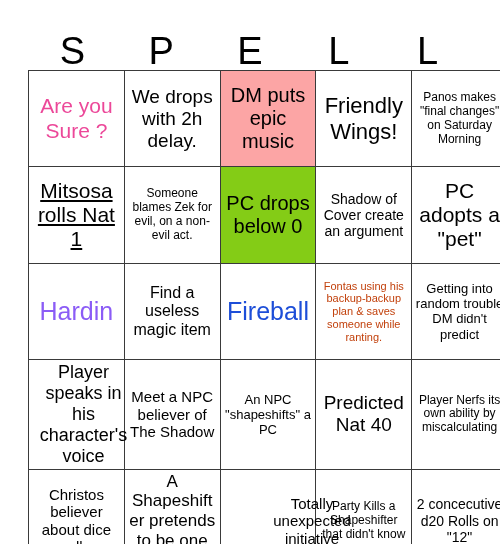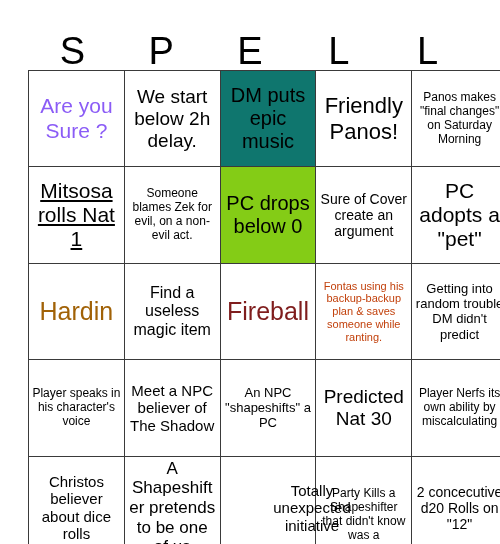--- a/index.html
+++ b/index.html
@@ -74,82 +74,82 @@
     <div class="header-letter">S</div>
     <div class="header-letter">P</div>
     <div class="header-letter">E</div>
     <div class="header-letter">L</div>
     <div class="header-letter">L</div>
   </div>
 
   <table id="grid">
     <tbody>
       <tr>
-        <td style="border-color: rgb(58, 58, 58); background: rgb(255, 255, 255); color: #8b5cf6;">
+        <td style="border-color: rgb(58, 58, 58); background: rgb(255, 255, 255); color: #ec4899;">
             <span class="cell-text" style="font-size: 21px;">Are you Sure ?</span>
           </td>
         <td style="border-color: rgb(58, 58, 58); background: rgb(255, 255, 255); color: rgb(0, 0, 0);">
-            <span class="cell-text" style="font-size: 19px;">We start below 2h delay.</span>
+            <span class="cell-text" style="font-size: 19px;">We drops with 2h delay.</span>
           </td>
-        <td style="border-color: rgb(58, 58, 58); background: #0f766e; color: rgb(0, 0, 0);">
+        <td style="border-color: rgb(58, 58, 58); background: #fca5a5; color: rgb(0, 0, 0);">
             <span class="cell-text" style="font-size: 20px;">DM puts epic music</span>
           </td>
         <td style="border-color: rgb(58, 58, 58); background: rgb(255, 255, 255); color: rgb(0, 0, 0);">
-            <span class="cell-text" style="font-size: 22px;">Friendly Panos!</span>
+            <span class="cell-text" style="font-size: 22px;">Friendly Wings!</span>
           </td>
         <td style="border-color: rgb(58, 58, 58); background: rgb(255, 255, 255); color: rgb(0, 0, 0);">
             <span class="cell-text" style="font-size: 12px;">Panos makes "final changes" on Saturday Morning</span>
           </td>
       </tr>
       <tr>
         <td style="border-color: rgb(58, 58, 58); background: rgb(255, 255, 255); color: rgb(0, 0, 0); text-decoration: underline;">
             <span class="cell-text" style="font-size: 21px;">Mitsosa rolls Nat 1</span>
           </td>
         <td style="border-color: rgb(58, 58, 58); background: rgb(255, 255, 255); color: rgb(0, 0, 0);">
             <span class="cell-text" style="font-size: 12px;">Someone blames Zek for evil, on a non-evil act.</span>
           </td>
         <td style="border-color: rgb(58, 58, 58); background: #84cc16; color: rgb(0, 0, 0);">
             <span class="cell-text" style="font-size: 20px;">PC drops below 0</span>
           </td>
         <td style="border-color: rgb(58, 58, 58); background: rgb(255, 255, 255); color: rgb(0, 0, 0);">
-            <span class="cell-text" style="font-size: 14px;">Sure of Cover create an argument</span>
+            <span class="cell-text" style="font-size: 14px;">Shadow of Cover create an argument</span>
           </td>
         <td style="border-color: rgb(58, 58, 58); background: rgb(255, 255, 255); color: rgb(0, 0, 0);">
             <span class="cell-text" style="font-size: 21px;">PC adopts a "pet"</span>
           </td>
       </tr>
       <tr>
-        <td style="border-color: rgb(58, 58, 58); background: rgb(255, 255, 255); color: #a16207;">
+        <td style="border-color: rgb(58, 58, 58); background: rgb(255, 255, 255); color: #8b5cf6;">
             <span class="cell-text" style="font-size: 25px;">Hardin</span>
           </td>
         <td style="border-color: rgb(58, 58, 58); background: rgb(255, 255, 255); color: rgb(0, 0, 0);">
             <span class="cell-text" style="font-size: 16px;">Find a useless magic item</span>
           </td>
-        <td style="border-color: rgb(58, 58, 58); background: rgb(255, 255, 255); color: #7f1d1d;">
+        <td style="border-color: rgb(58, 58, 58); background: rgb(255, 255, 255); color: #1d4ed8;">
             <span class="cell-text" style="font-size: 25px;">Fireball</span>
           </td>
         <td style="border-color: rgb(58, 58, 58); background: rgb(255, 255, 255); color: #c2410c;">
             <span class="cell-text" style="font-size: 11px;">Fontas using his backup-backup plan &amp; saves someone while ranting.</span>
           </td>
         <td style="border-color: rgb(58, 58, 58); background: rgb(255, 255, 255); color: rgb(0, 0, 0);">
             <span class="cell-text" style="font-size: 13px;">Getting into random trouble DM didn't predict</span>
           </td>
       </tr>
       <tr>
         <td style="border-color: rgb(58, 58, 58); background: rgb(255, 255, 255); color: rgb(0, 0, 0);">
-            <span class="cell-text" style="font-size: 12px;">Player speaks in his character's voice</span>
+            <span class="cell-text" style="font-size: 18px; margin-left: 7px;">Player speaks in his character's voice</span>
           </td>
         <td style="border-color: rgb(58, 58, 58); background: rgb(255, 255, 255); color: rgb(0, 0, 0);">
             <span class="cell-text" style="font-size: 15px;">Meet a NPC believer of The Shadow</span>
           </td>
         <td style="border-color: rgb(58, 58, 58); background: rgb(255, 255, 255); color: rgb(0, 0, 0);">
             <span class="cell-text" style="font-size: 13px;">An NPC "shapeshifts" a PC</span>
           </td>
         <td style="border-color: rgb(58, 58, 58); background: rgb(255, 255, 255); color: rgb(0, 0, 0);">
-            <span class="cell-text" style="font-size: 19px;">Predicted Nat 30</span>
+            <span class="cell-text" style="font-size: 19px;">Predicted Nat 40</span>
           </td>
         <td style="border-color: rgb(58, 58, 58); background: rgb(255, 255, 255); color: rgb(0, 0, 0);">
             <span class="cell-text" style="font-size: 12px;">Player Nerfs its own ability by miscalculating</span>
           </td>
       </tr>
       <tr>
         <td style="border-color: rgb(58, 58, 58); background: rgb(255, 255, 255); color: rgb(0, 0, 0);">
             <span class="cell-text" style="font-size: 15px;">Christos believer about dice rolls</span>
           </td>
         <td style="border-color: rgb(58, 58, 58); background: rgb(255, 255, 255); color: rgb(0, 0, 0);">

